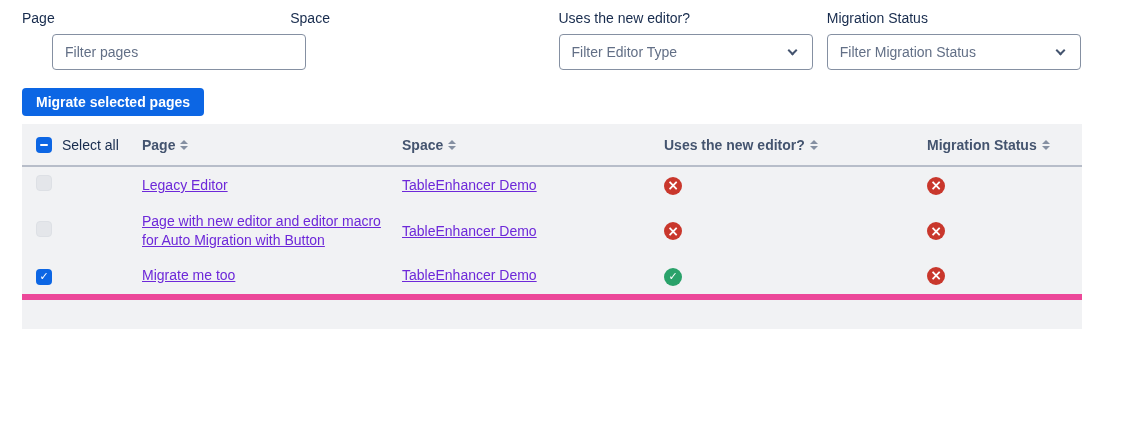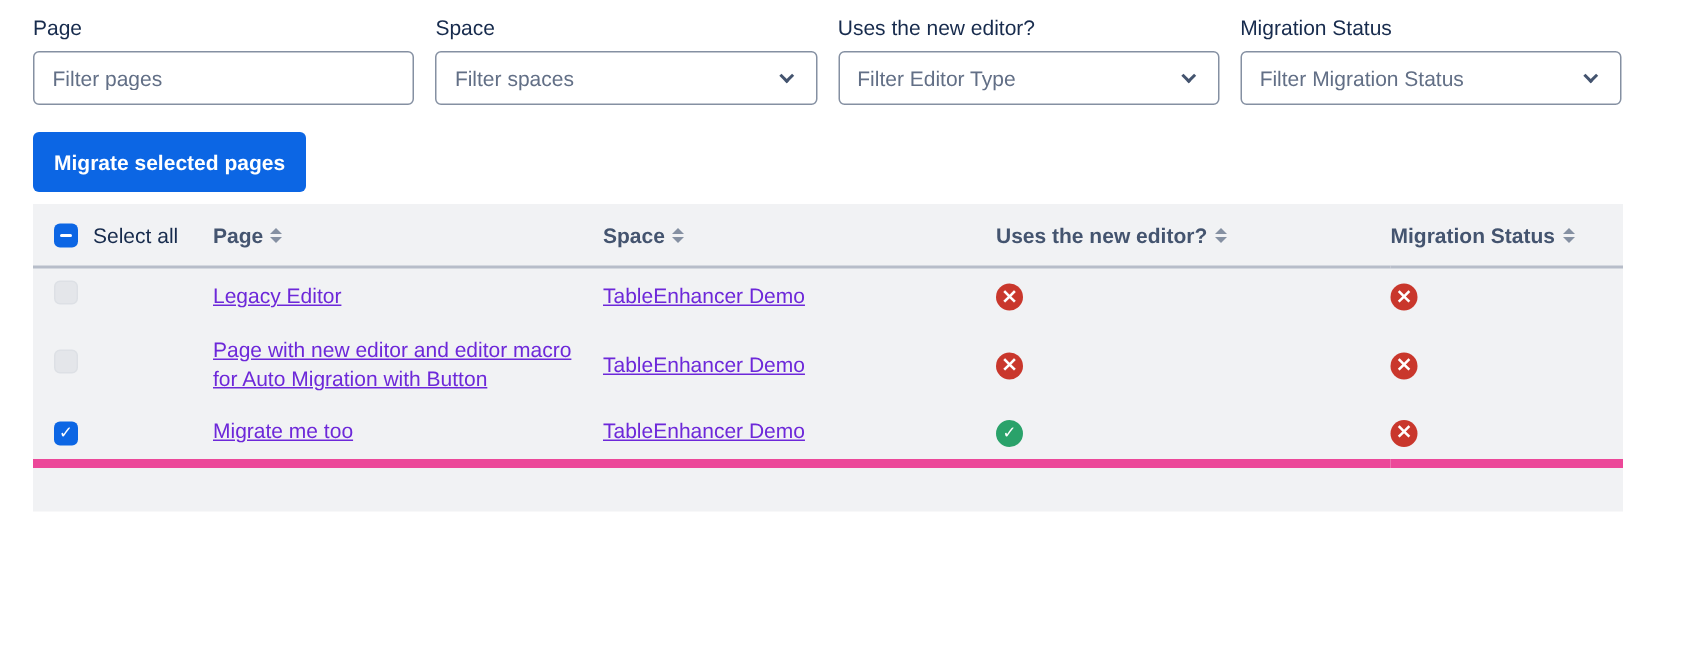--- a/index.html
+++ b/index.html
@@ -17,32 +17,32 @@
   }
   .field label {
     display:block; font-size:14px; color:#172B4D; margin-bottom:8px;
   }
   .textbox, .selectbox {
     width:100%; height:36px; border:1px solid #8590A2; border-radius:4px;
     background:#fff; font-size:14px; color:#626F86; padding:0 12px;
     display:flex; align-items:center; position:relative;
     font-family:inherit;
   }
-  input.textbox { display:block; }
+  input.textbox { display:block;margin-left:30px; }
   input.textbox::placeholder { color:#626F86; opacity:1; }
   .selectbox { cursor:pointer; }
   .chev {
     position:absolute; right:16px; top:12px; width:7px; height:7px;
     border-right:2px solid #44546F; border-bottom:2px solid #44546F;
     transform:rotate(45deg);
   }
 
   
   .migrate {
-    display:inline-block; margin:18px 0 0 22px; height:40px; padding:0 14px;
+    display:inline-block; margin:18px 0 0 22px; height:28px; padding:0 14px;
     background:#0C66E4; color:#fff; border:none; border-radius:4px;
     font-size:14px; font-weight:700; font-family:inherit; cursor:pointer;
   }
 
   
   .tablewrap {
     margin:8px 0 0 22px; width:1060px; background:#F1F2F4; padding-bottom:29px;
   }
   table { border-collapse:collapse; width:100%; table-layout:fixed; }
   thead th {
@@ -106,24 +106,20 @@
 <div>
 
   
   <div class="filters">
     <div class="field">
       <label>Page</label>
       <input class="textbox" type="text" placeholder="Filter pages" style="">
     </div>
     <div class="field">
       <label>Space</label>
-      <div class="selectbox">
-        <span>Filter spaces</span>
-        <span class="chev"></span>
-      </div>
     </div>
     <div class="field">
       <label>Uses the new editor?</label>
       <div class="selectbox">
         <span>Filter Editor Type</span>
         <span class="chev"></span>
       </div>
     </div>
     <div class="field">
       <label>Migration Status</label>

